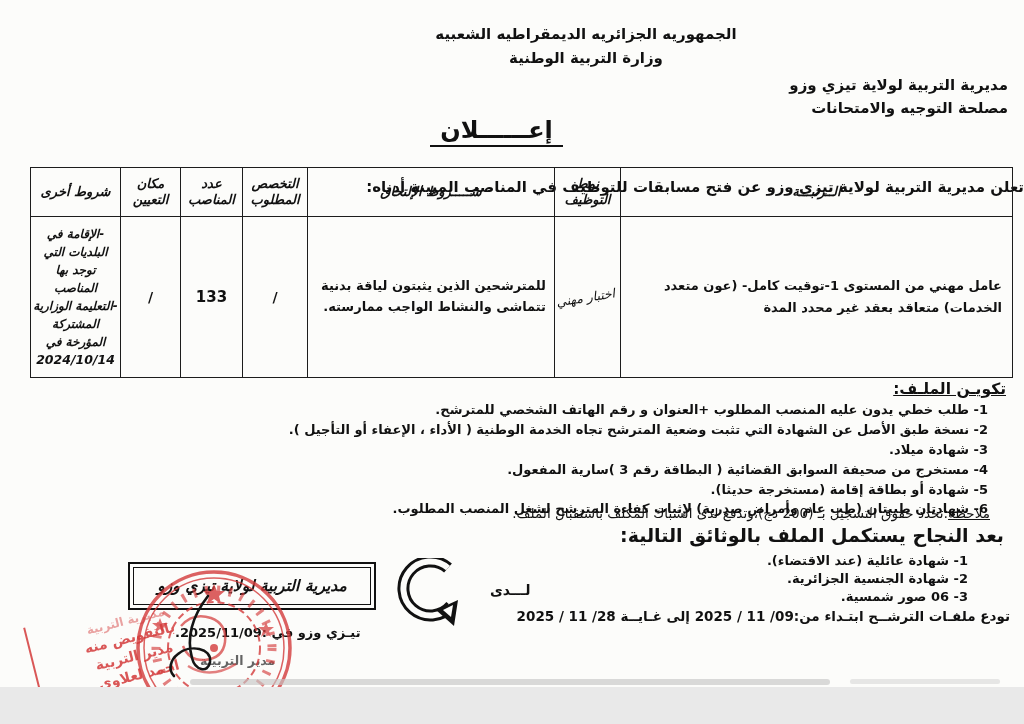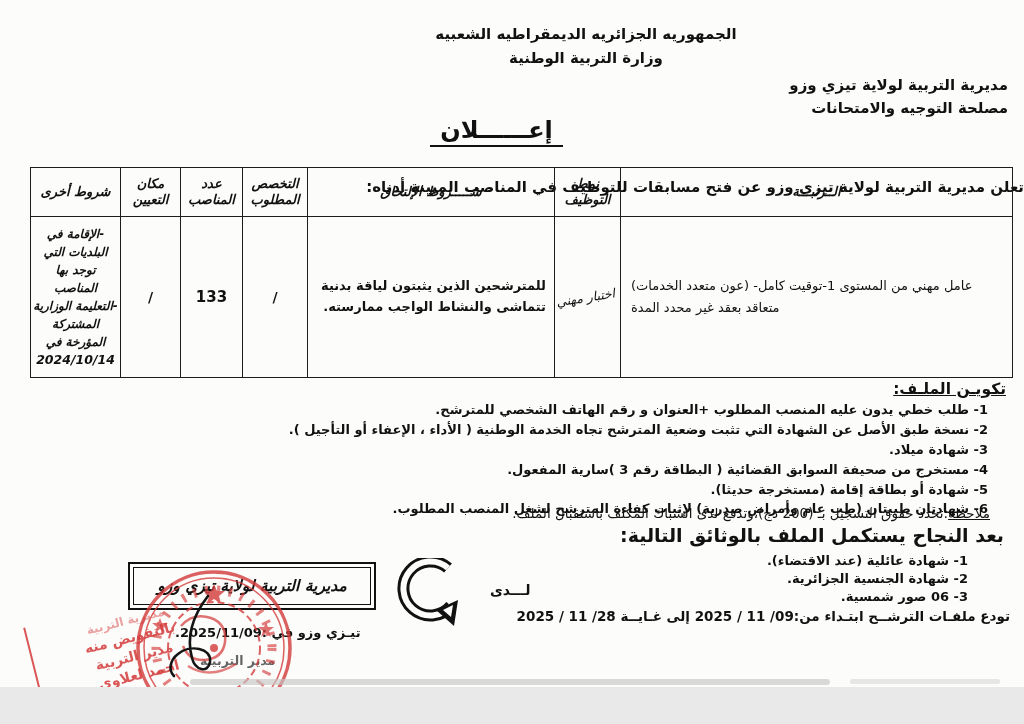--- a/index.html
+++ b/index.html
@@ -16,21 +16,21 @@
   .doc-title{position:absolute;top:116px;left:430px;width:125px;text-align:center;
     font-size:24px;font-weight:bold;border-bottom:2.5px solid #111;padding:0 4px 1px;}
   .intro{position:absolute;top:146px;right:0;font-weight:bold;font-size:15px;margin-top:32px;}
   
   table.doc-table{position:absolute;top:167px;left:30px;width:982px;
     border-collapse:collapse;table-layout:fixed;}
   .doc-table th,.doc-table td{border:1.6px solid #1c1c1c;vertical-align:middle;
     padding:2px 5px;overflow:hidden;}
   .doc-table th{height:44px;font-size:13px;font-weight:bold;font-style:italic;text-align:center;line-height:1.25;}
   .doc-table td{height:156px;font-size:13px;}
-  td.c-rank{font-weight:normal;text-align:left;padding:0 10px;line-height:1.7;}
+  td.c-rank{font-weight:bold;text-align:right;padding:0 10px;line-height:1.7;}
   td.c-mode{text-align:center;}
   td.c-mode span{display:inline-block;font-style:italic;font-size:12.5px;transform:rotate(-9deg);white-space:nowrap;}
   td.c-cond{font-weight:bold;text-align:right;padding:0 8px;line-height:1.6;margin-top:33px;}
   td.c-slash{text-align:center;font-size:14px;font-weight:bold;}
   td.c-num{text-align:center;font-size:15px;font-weight:bold;}
   td.c-other{font-weight:bold;font-style:italic;font-size:12px;text-align:center;line-height:1.5;padding:2px;}
   td.c-other .dt{font-size:12.5px;}
   
   .sec-file-title{position:absolute;top:380px;right:18px;font-size:15.5px;font-weight:bold;
     text-decoration:underline;}

